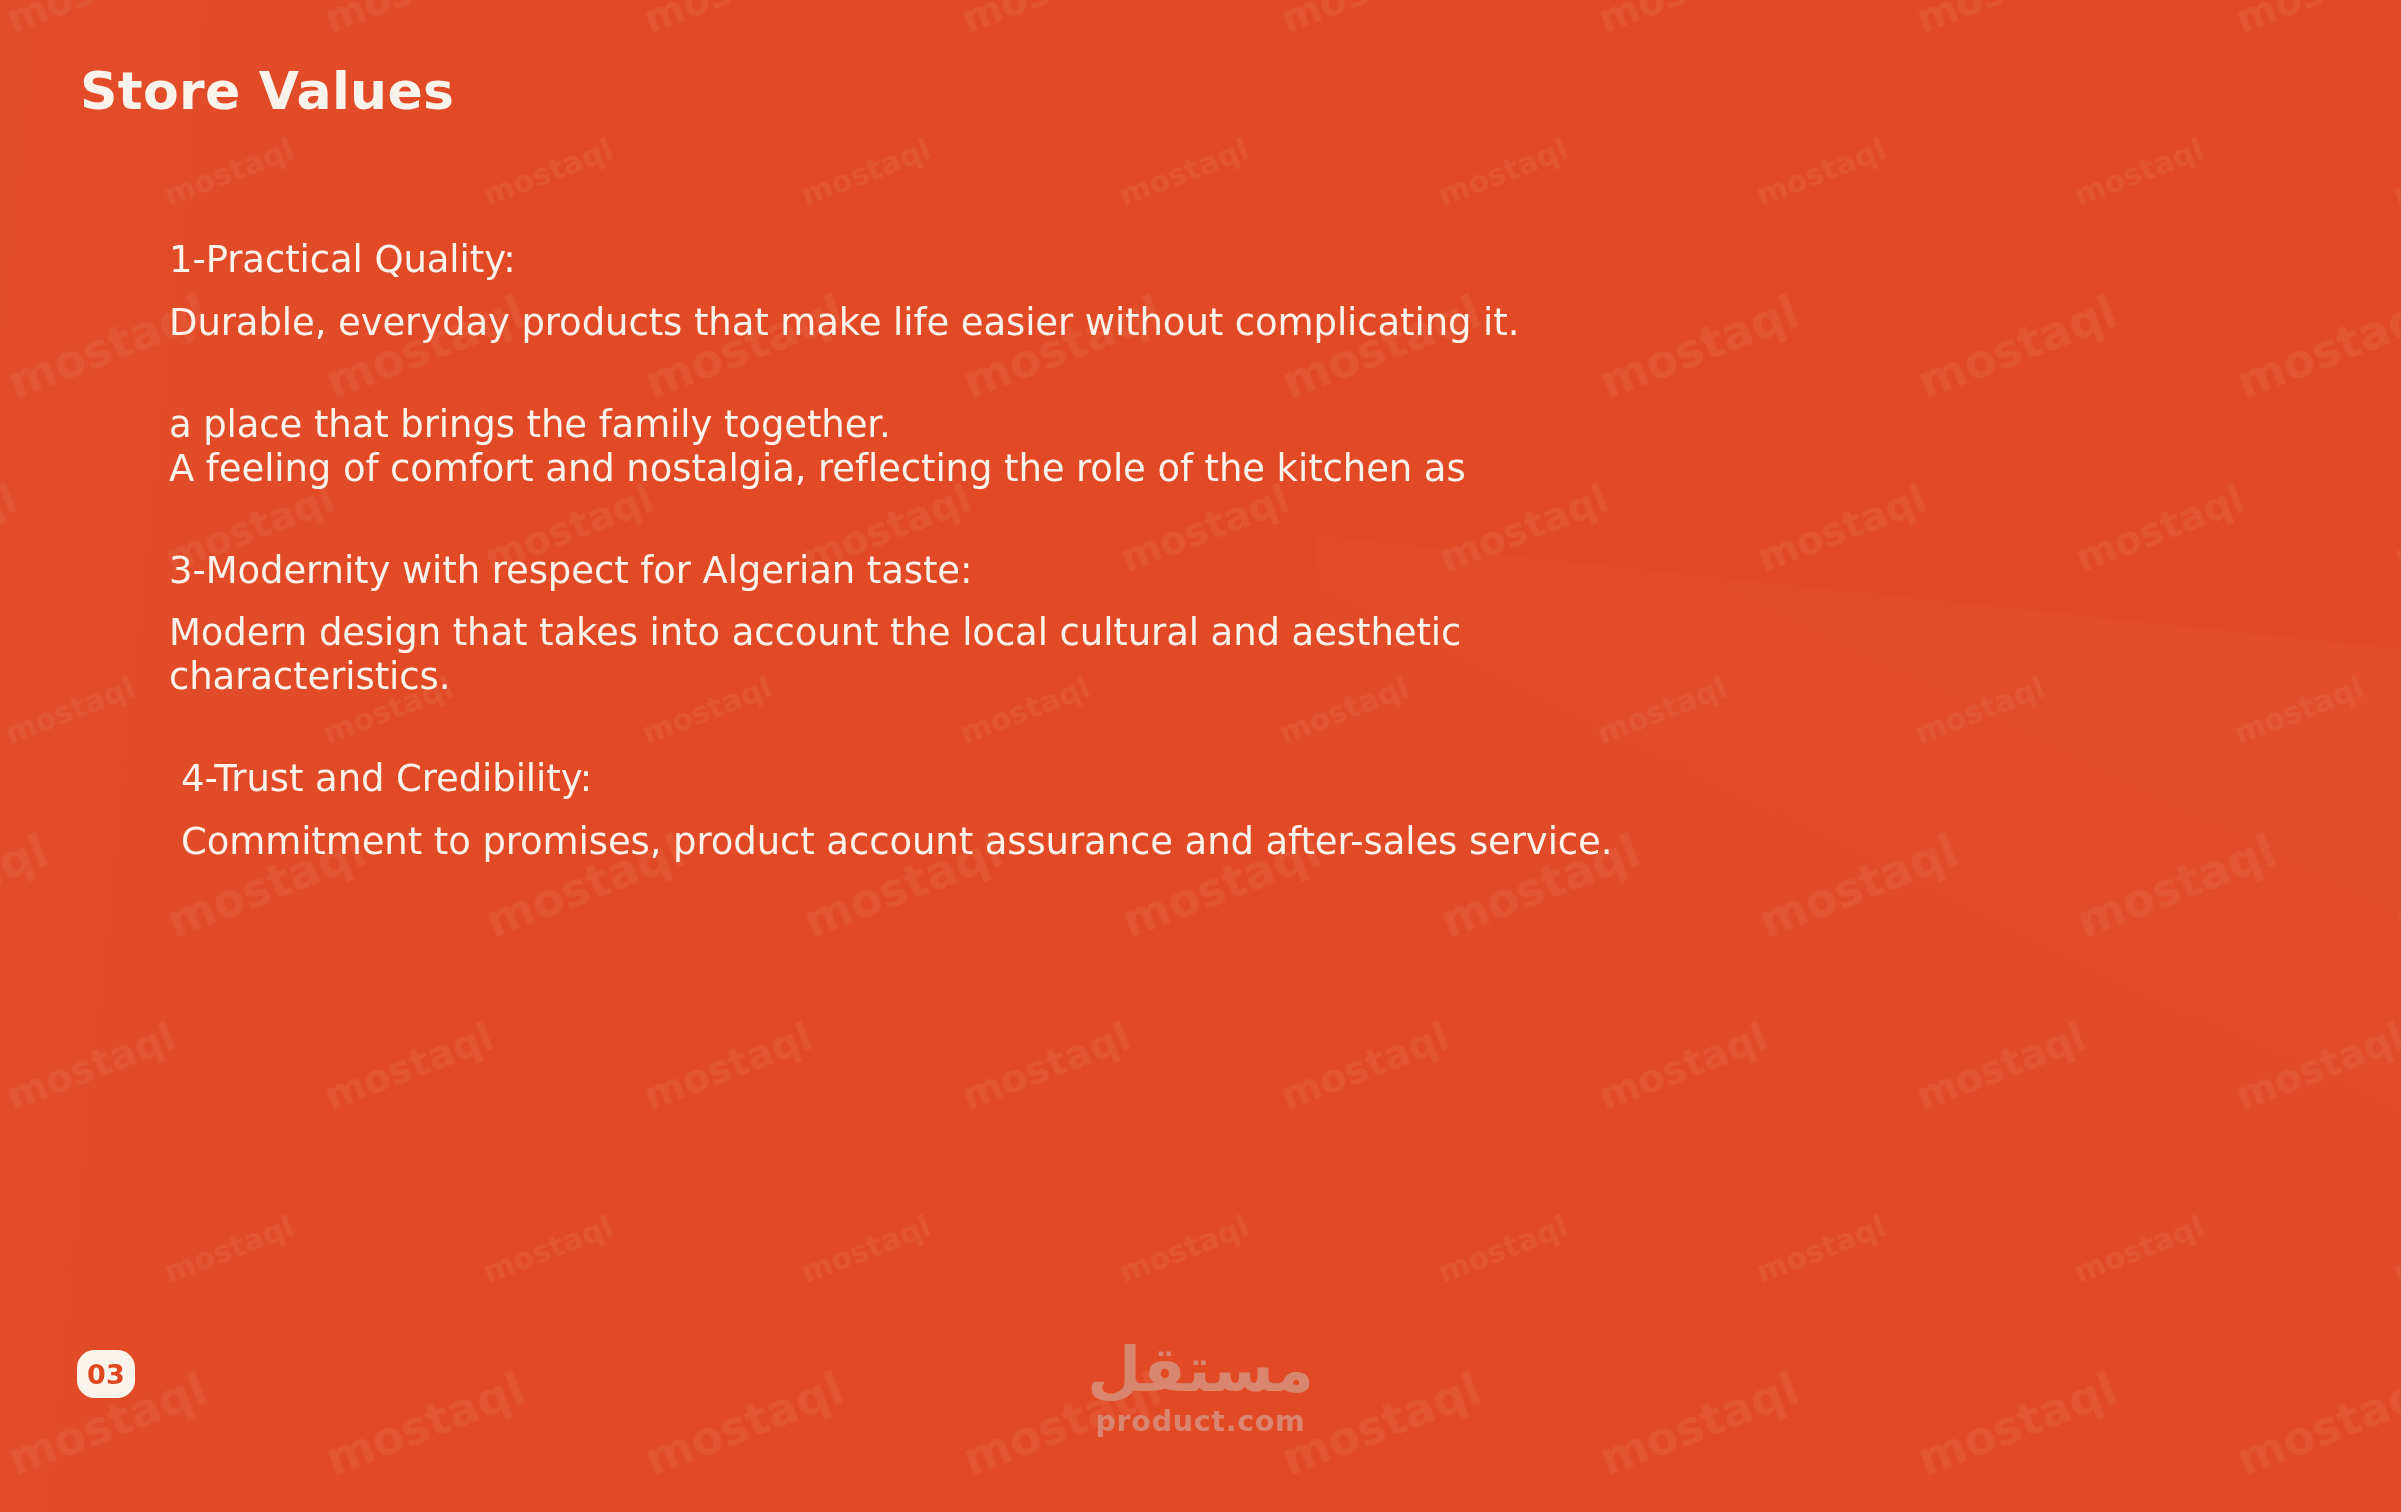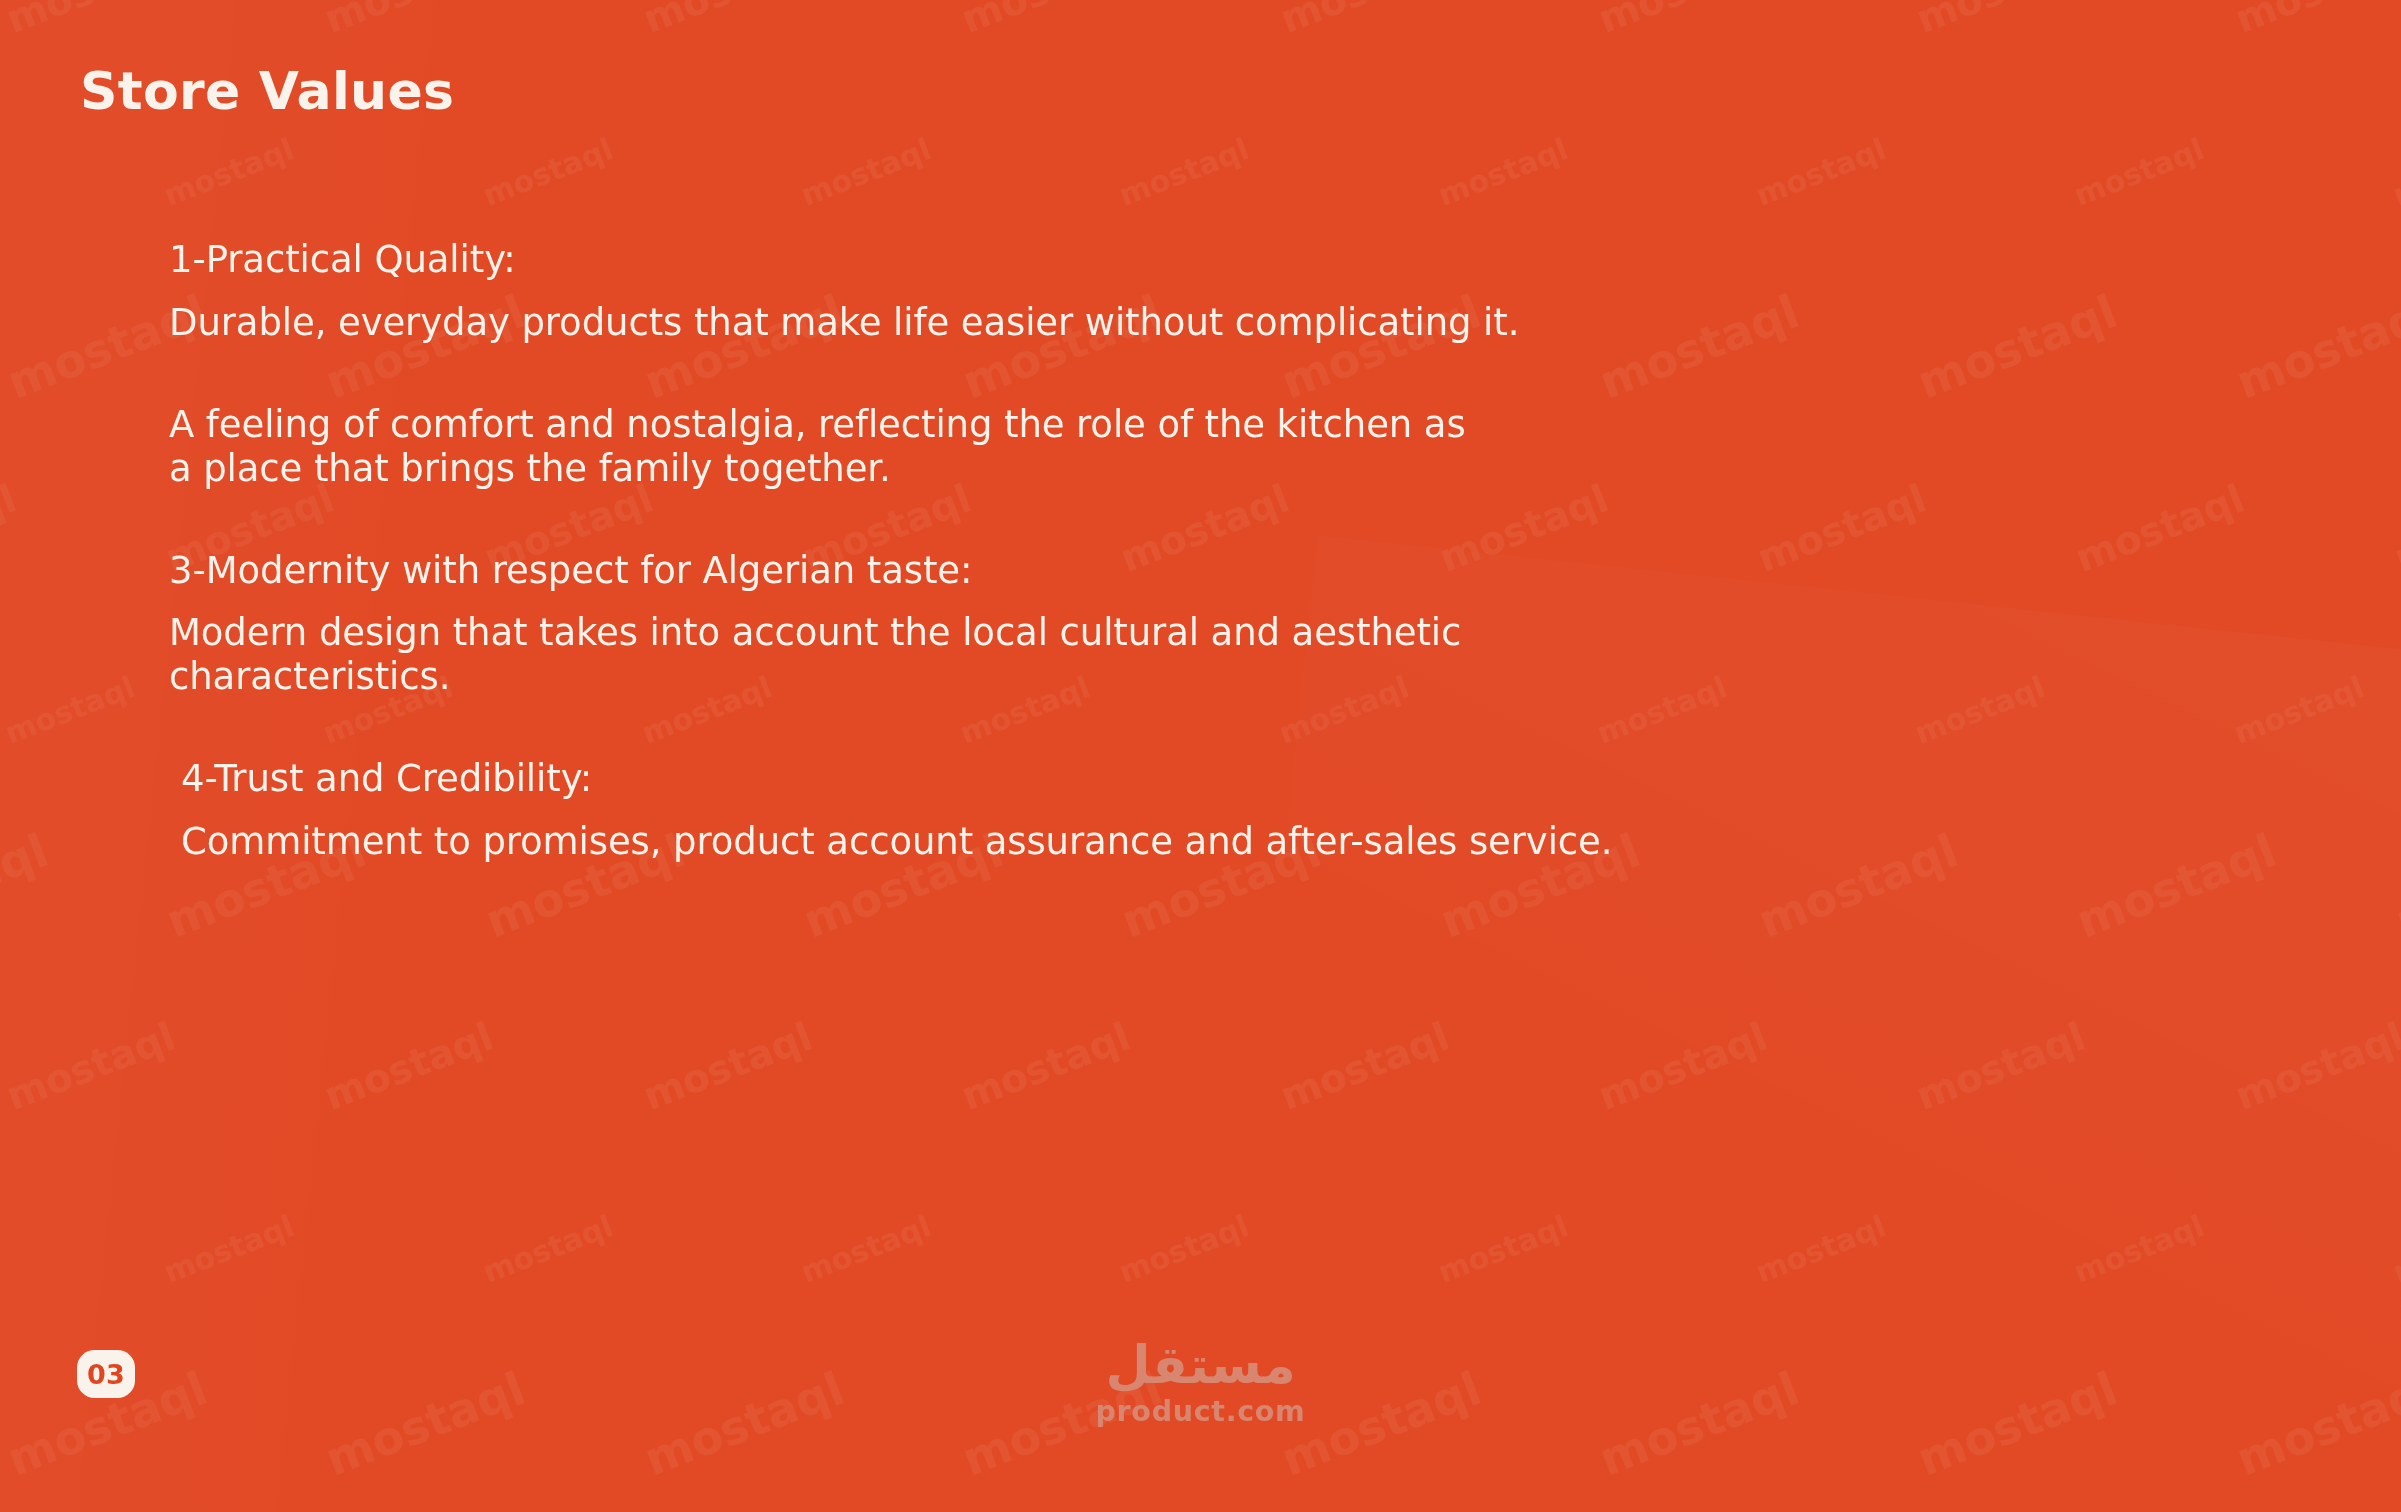--- a/index.html
+++ b/index.html
@@ -115,21 +115,21 @@
   
   #footer-logo {
     position:absolute;
     left:0; right:0; top:1339px;
     display:flex; flex-direction:column; align-items:center;
     pointer-events:none;
   }
   #footer-logo-mark {
     font-family:"DejaVu Sans", sans-serif;
     font-weight:700;
-    font-size:52px;
+    font-size:62px;
     line-height:1;
     color:#d98670;
     direction:rtl;
     letter-spacing:1.4px;
   }
   #footer-logo-url {
     margin-top:6.8px;
     font-family:"DejaVu Sans", sans-serif;
     font-weight:700;
     font-size:28.5px;
@@ -226,22 +226,22 @@
 
   <div id="values-list">
       <div class="value-block">
         <div class="value-heading">1-Practical Quality:</div>
         <div class="value-body">
           <span class="line">Durable, everyday products that make life easier without complicating it.</span>
         </div>
       </div>
       <div class="value-block">
         <div class="value-body">
+          <span class="line">a place that brings the family together.</span>
           <span class="line">A feeling of comfort and nostalgia, reflecting the role of the kitchen as</span>
-          <span class="line">a place that brings the family together.</span>
         </div>
       </div>
       <div class="value-block">
         <div class="value-heading">3-Modernity with respect for Algerian taste:</div>
         <div class="value-body">
           <span class="line">Modern design that takes into account the local cultural and aesthetic</span>
           <span class="line">characteristics.</span>
         </div>
       </div>
       <div class="value-block">

